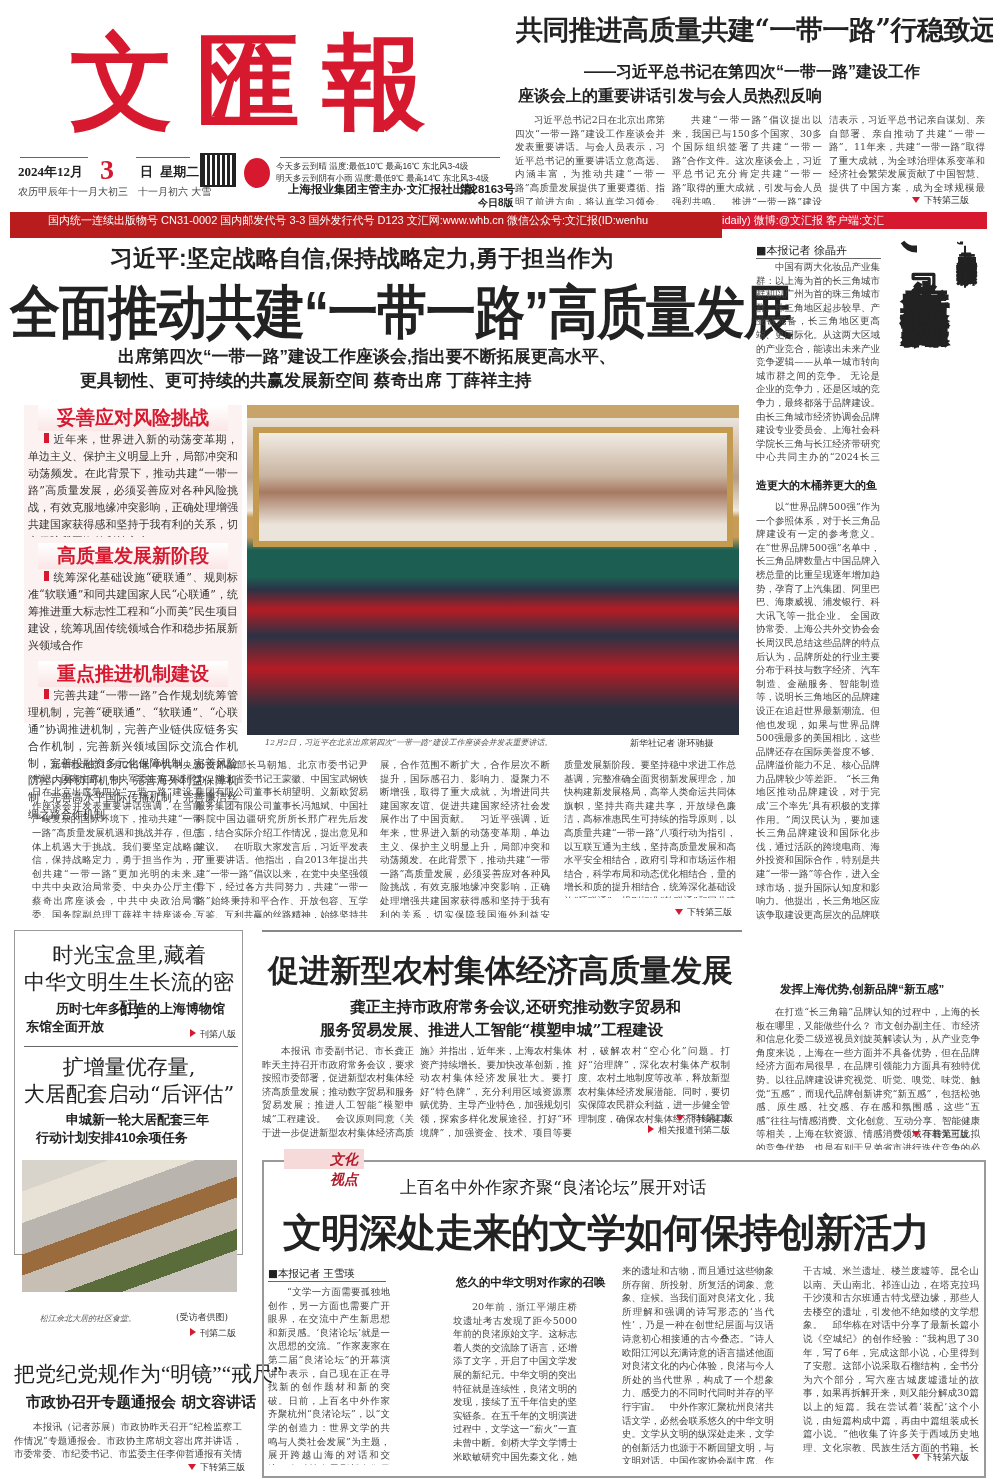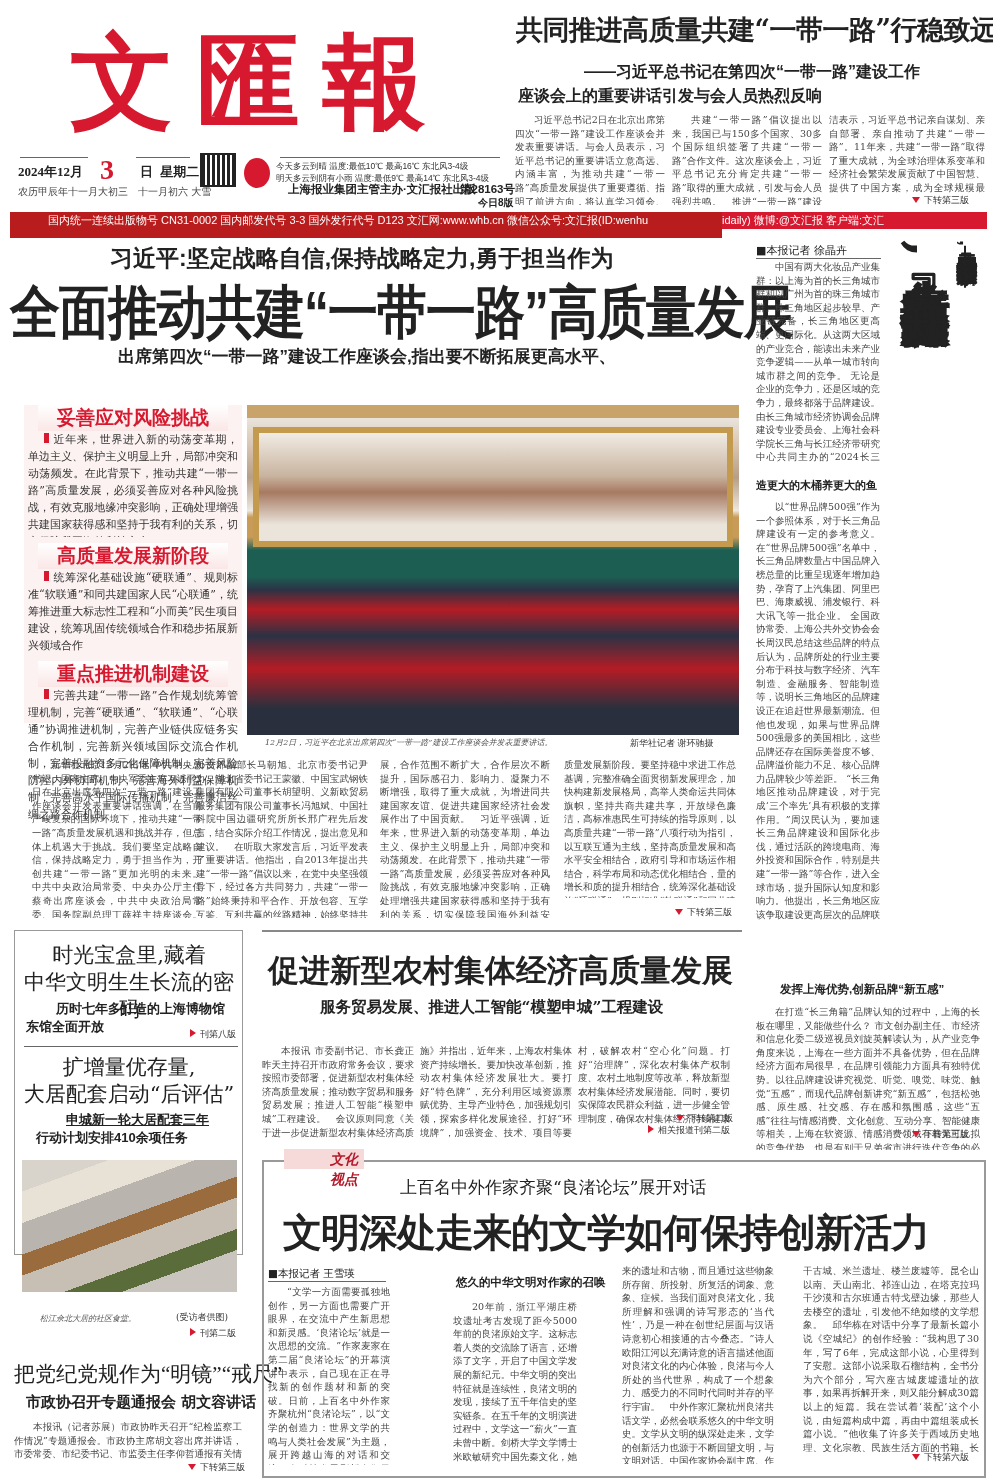--- a/index.html
+++ b/index.html
@@ -76,20 +76,21 @@
 <div class="abs col-text" style="left:829px;top:113px;width:156px;height:80px;overflow:hidden;">洁表示，习近平总书记亲自谋划、亲自部署、亲自推动了共建“一带一路”。11年来，共建“一带一路”取得了重大成就，为全球治理体系变革和经济社会繁荣发展贡献了中国智慧、提供了中国方案，成为全球规模最大、范围最广、影响最深的国际经济合作平台，国际感召力、影响力、凝聚力不断增强。</div>
 <div class="abs jump" style="left:912px;top:194px;"><span class="arrow-d"></span><span>下转第三版</span></div>
 
 <div class="abs red-bar">国内统一连续出版物号 CN31-0002  国内邮发代号 3-3  国外发行代号 D123  文汇网:www.whb.cn  微信公众号:文汇报(ID:wenhu</div>
 <div class="abs red-bar2">idaily) 微博:@文汇报 客户端:文汇</div>
 
 <div class="abs kicker">习近平:坚定战略自信,保持战略定力,勇于担当作为</div>
 <div class="abs mainhead">全面推动共建“一带一路”高质量发展</div>
 <div class="abs deck">
   <div style="padding-left:38px;">出席第四次“一带一路”建设工作座谈会,指出要不断拓展更高水平、</div>
+  <div>更具韧性、更可持续的共赢发展新空间  蔡奇出席  丁薛祥主持</div>
 </div>
 
 <div class="abs box" style="left:24px;top:405px;width:218px;height:318px;">
   <div class="box-head" style="margin:0 auto;">妥善应对风险挑战</div>
   <div class="box-text" style="height:106px;overflow:hidden;"><span class="bullet"></span><span>近年来，世界进入新的动荡变革期，单边主义、保护主义明显上升，局部冲突和动荡频发。在此背景下，推动共建“一带一路”高质量发展，必须妥善应对各种风险挑战，有效克服地缘冲突影响，正确处理增强共建国家获得感和坚持于我有利的关系，切实保障我国海外利益安全</span></div>
   <div class="box-head" style="margin:6px auto 0;">高质量发展新阶段</div>
   <div class="box-text" style="height:86px;overflow:hidden;"><span class="bullet"></span><span>统筹深化基础设施“硬联通”、规则标准“软联通”和同共建国家人民“心联通”，统筹推进重大标志性工程和“小而美”民生项目建设，统筹巩固传统领域合作和稳步拓展新兴领域合作</span></div>
   <div class="box-head" style="margin:6px auto 0;">重点推进机制建设</div>
   <div class="box-text" style="height:140px;overflow:hidden;"><span class="bullet"></span><span>完善共建“一带一路”合作规划统筹管理机制，完善“硬联通”、“软联通”、“心联通”协调推进机制，完善产业链供应链务实合作机制，完善新兴领域国际交流合作机制，完善投融资多元化保障机制，完善风险防控内外协同机制，完善海外利益保障机制，完善高水平国际传播机制，完善廉洁丝绸之路合作机制</span></div>
 </div>
@@ -127,36 +128,37 @@
   <div style="padding-left:30px;">历时七年多打造的上海博物馆</div>
   <div>东馆全面开放</div>
 </div>
 <div class="abs jump" style="left:190px;top:1028px;"><span class="arrow-r"></span><span>刊第八版</span></div>
 <div class="abs hr-line" style="left:24px;top:1046px;width:214px;"></div>
 <div class="abs serif-head sidebar-h1" style="left:18px;top:1054px;width:222px;">
   <div>扩增量优存量,</div>
   <div>大居配套启动“后评估”</div>
 </div>
 <div class="abs sidebar-sub" style="left:36px;top:1111px;width:204px;">
-  <div style="padding-left:30px;text-decoration:underline;">申城新一轮大居配套三年</div>
+  <div style="padding-left:30px;">申城新一轮大居配套三年</div>
   <div>行动计划安排410余项任务</div>
 </div>
 <div class="abs canteen"></div>
 <div class="abs" style="left:40px;top:1313px;font-size:8px;color:#555;font-style:italic;">松江佘北大居的社区食堂。</div>
 <div class="abs" style="left:176px;top:1311px;font-size:9px;color:#333;">(受访者供图)</div>
 <div class="abs jump" style="left:190px;top:1327px;"><span class="arrow-r"></span><span>刊第二版</span></div>
 
 <div class="abs serif-head" style="left:14px;top:1360px;font-size:21px;white-space:nowrap;font-family:Liberation Serif, serif;">把党纪党规作为“明镜”“戒尺”</div>
 <div class="abs" style="left:26px;top:1393px;font-size:15px;font-weight:bold;white-space:nowrap;">市政协召开专题通报会  胡文容讲话</div>
 <div class="abs col-text" style="left:14px;top:1420px;width:228px;height:42px;overflow:hidden;text-indent:2em;">本报讯（记者苏展）市政协昨天召开“纪检监察工作情况”专题通报会。市政协主席胡文容出席并讲话，市委常委、市纪委书记、市监委主任李仰哲通报有关情况。</div>
 <div class="abs jump" style="left:188px;top:1461px;"><span class="arrow-d"></span><span>下转第三版</span></div>
 
 <div class="abs hr-line" style="left:262px;top:930px;width:480px;background:#888;height:2px;"></div>
 <div class="abs serif-head" style="left:268px;top:950px;font-size:31px;font-weight:bold;white-space:nowrap;">促进新型农村集体经济高质量发展</div>
 <div class="abs serif-head" style="left:320px;top:995px;font-size:15.5px;font-weight:bold;line-height:23px;">
+  <div style="padding-left:30px;">龚正主持市政府常务会议,还研究推动数字贸易和</div>
   <div>服务贸易发展、推进人工智能“模塑申城”工程建设</div>
 </div>
 <div class="abs col-text" style="left:262px;top:1044px;width:152px;height:96px;overflow:hidden;text-indent:2em;">本报讯  市委副书记、市长龚正昨天主持召开市政府常务会议，要求按照市委部署，促进新型农村集体经济高质量发展；推动数字贸易和服务贸易发展；推进人工智能“模塑申城”工程建设。　会议原则同意《关于进一步促进新型农村集体经济高质量发展的若干措</div>
 <div class="abs col-text" style="left:420px;top:1044px;width:152px;height:96px;overflow:hidden;">施》并指出，近年来，上海农村集体资产持续增长。要加快改革创新，推动农村集体经济发展壮大。要打好“特色牌”，充分利用区域资源禀赋优势、主导产业特色，加强规划引领，探索多样化发展途径。打好“环境牌”，加强资金、技术、项目等要素支撑，推进农村专业人才队伍建设，打造青年友好型乡</div>
 <div class="abs col-text" style="left:578px;top:1044px;width:152px;height:80px;overflow:hidden;">村，破解农村“空心化”问题。打好“治理牌”，深化农村集体产权制度、农村土地制度等改革，释放新型农村集体经济发展潜能。同时，要切实保障农民群众利益，进一步健全管理制度，确保农村集体经济持续健康发展。</div>
 <div class="abs jump" style="left:676px;top:1112px;"><span class="arrow-d"></span><span>下转第二版</span></div>
 <div class="abs jump" style="left:648px;top:1124px;"><span class="arrow-r"></span><span>相关报道刊第二版</span></div>
 
 <div class="abs culture-box"></div>
 <div class="abs culture-tag">文化视点</div>

